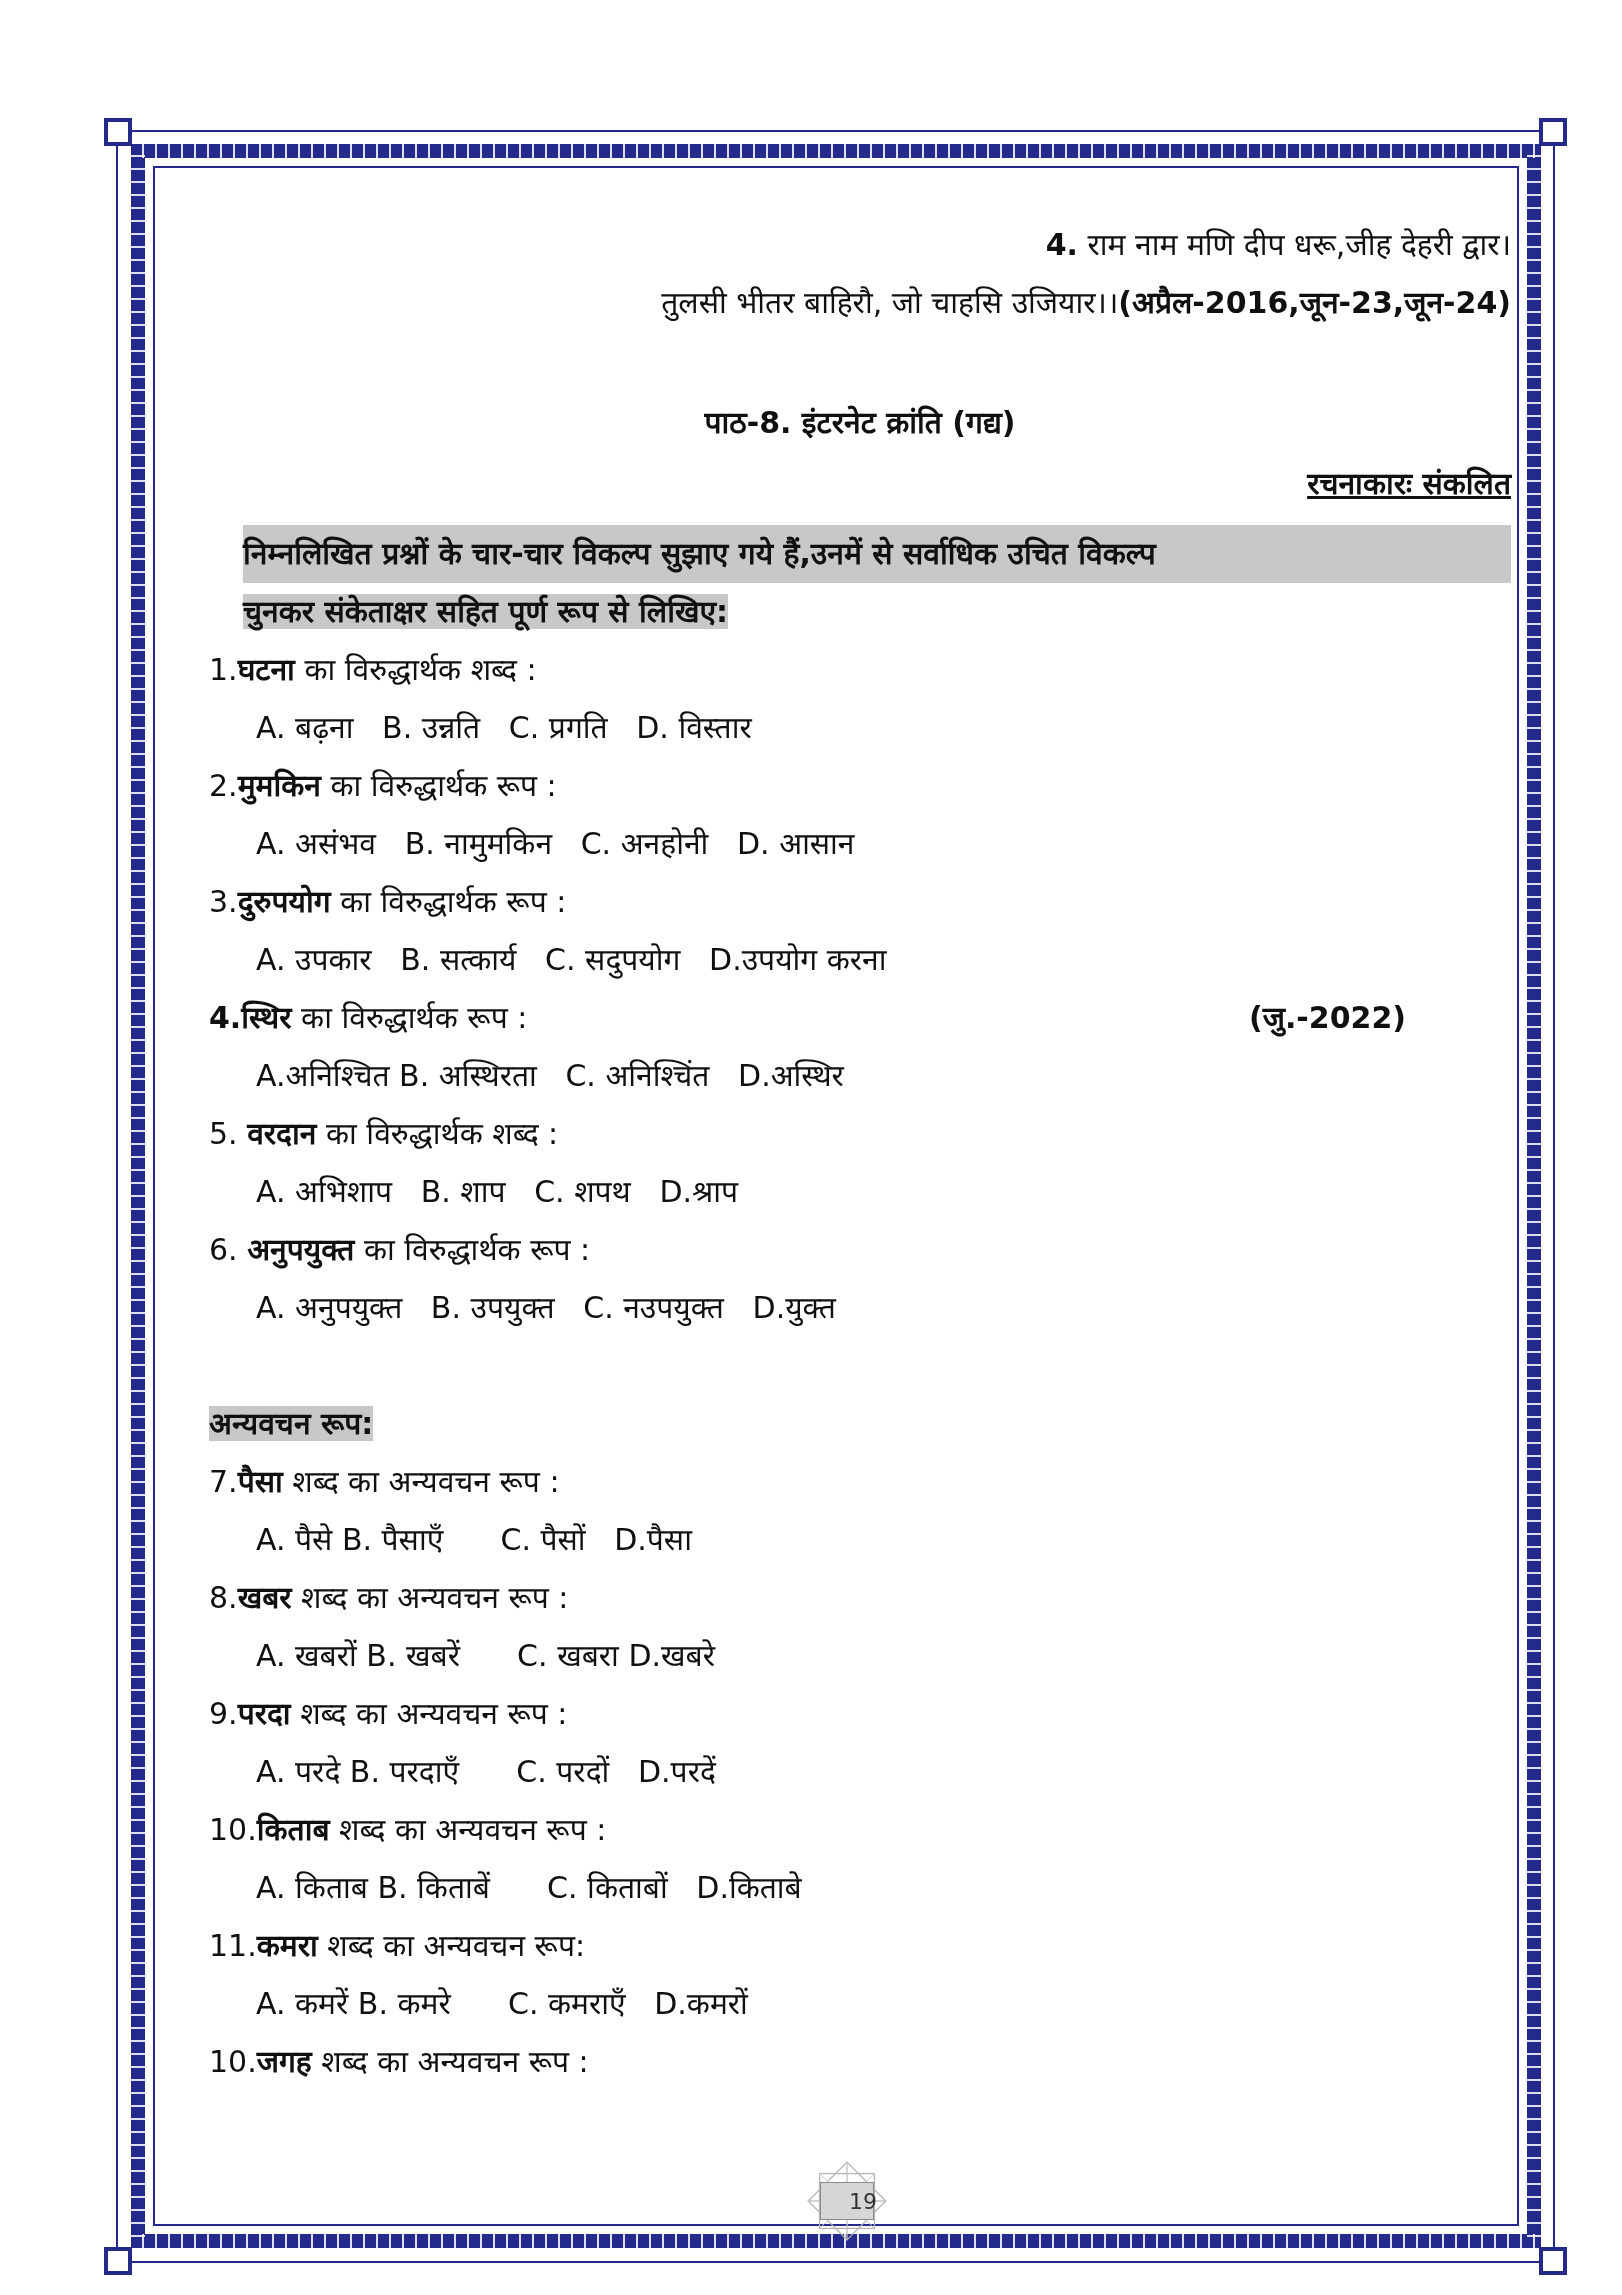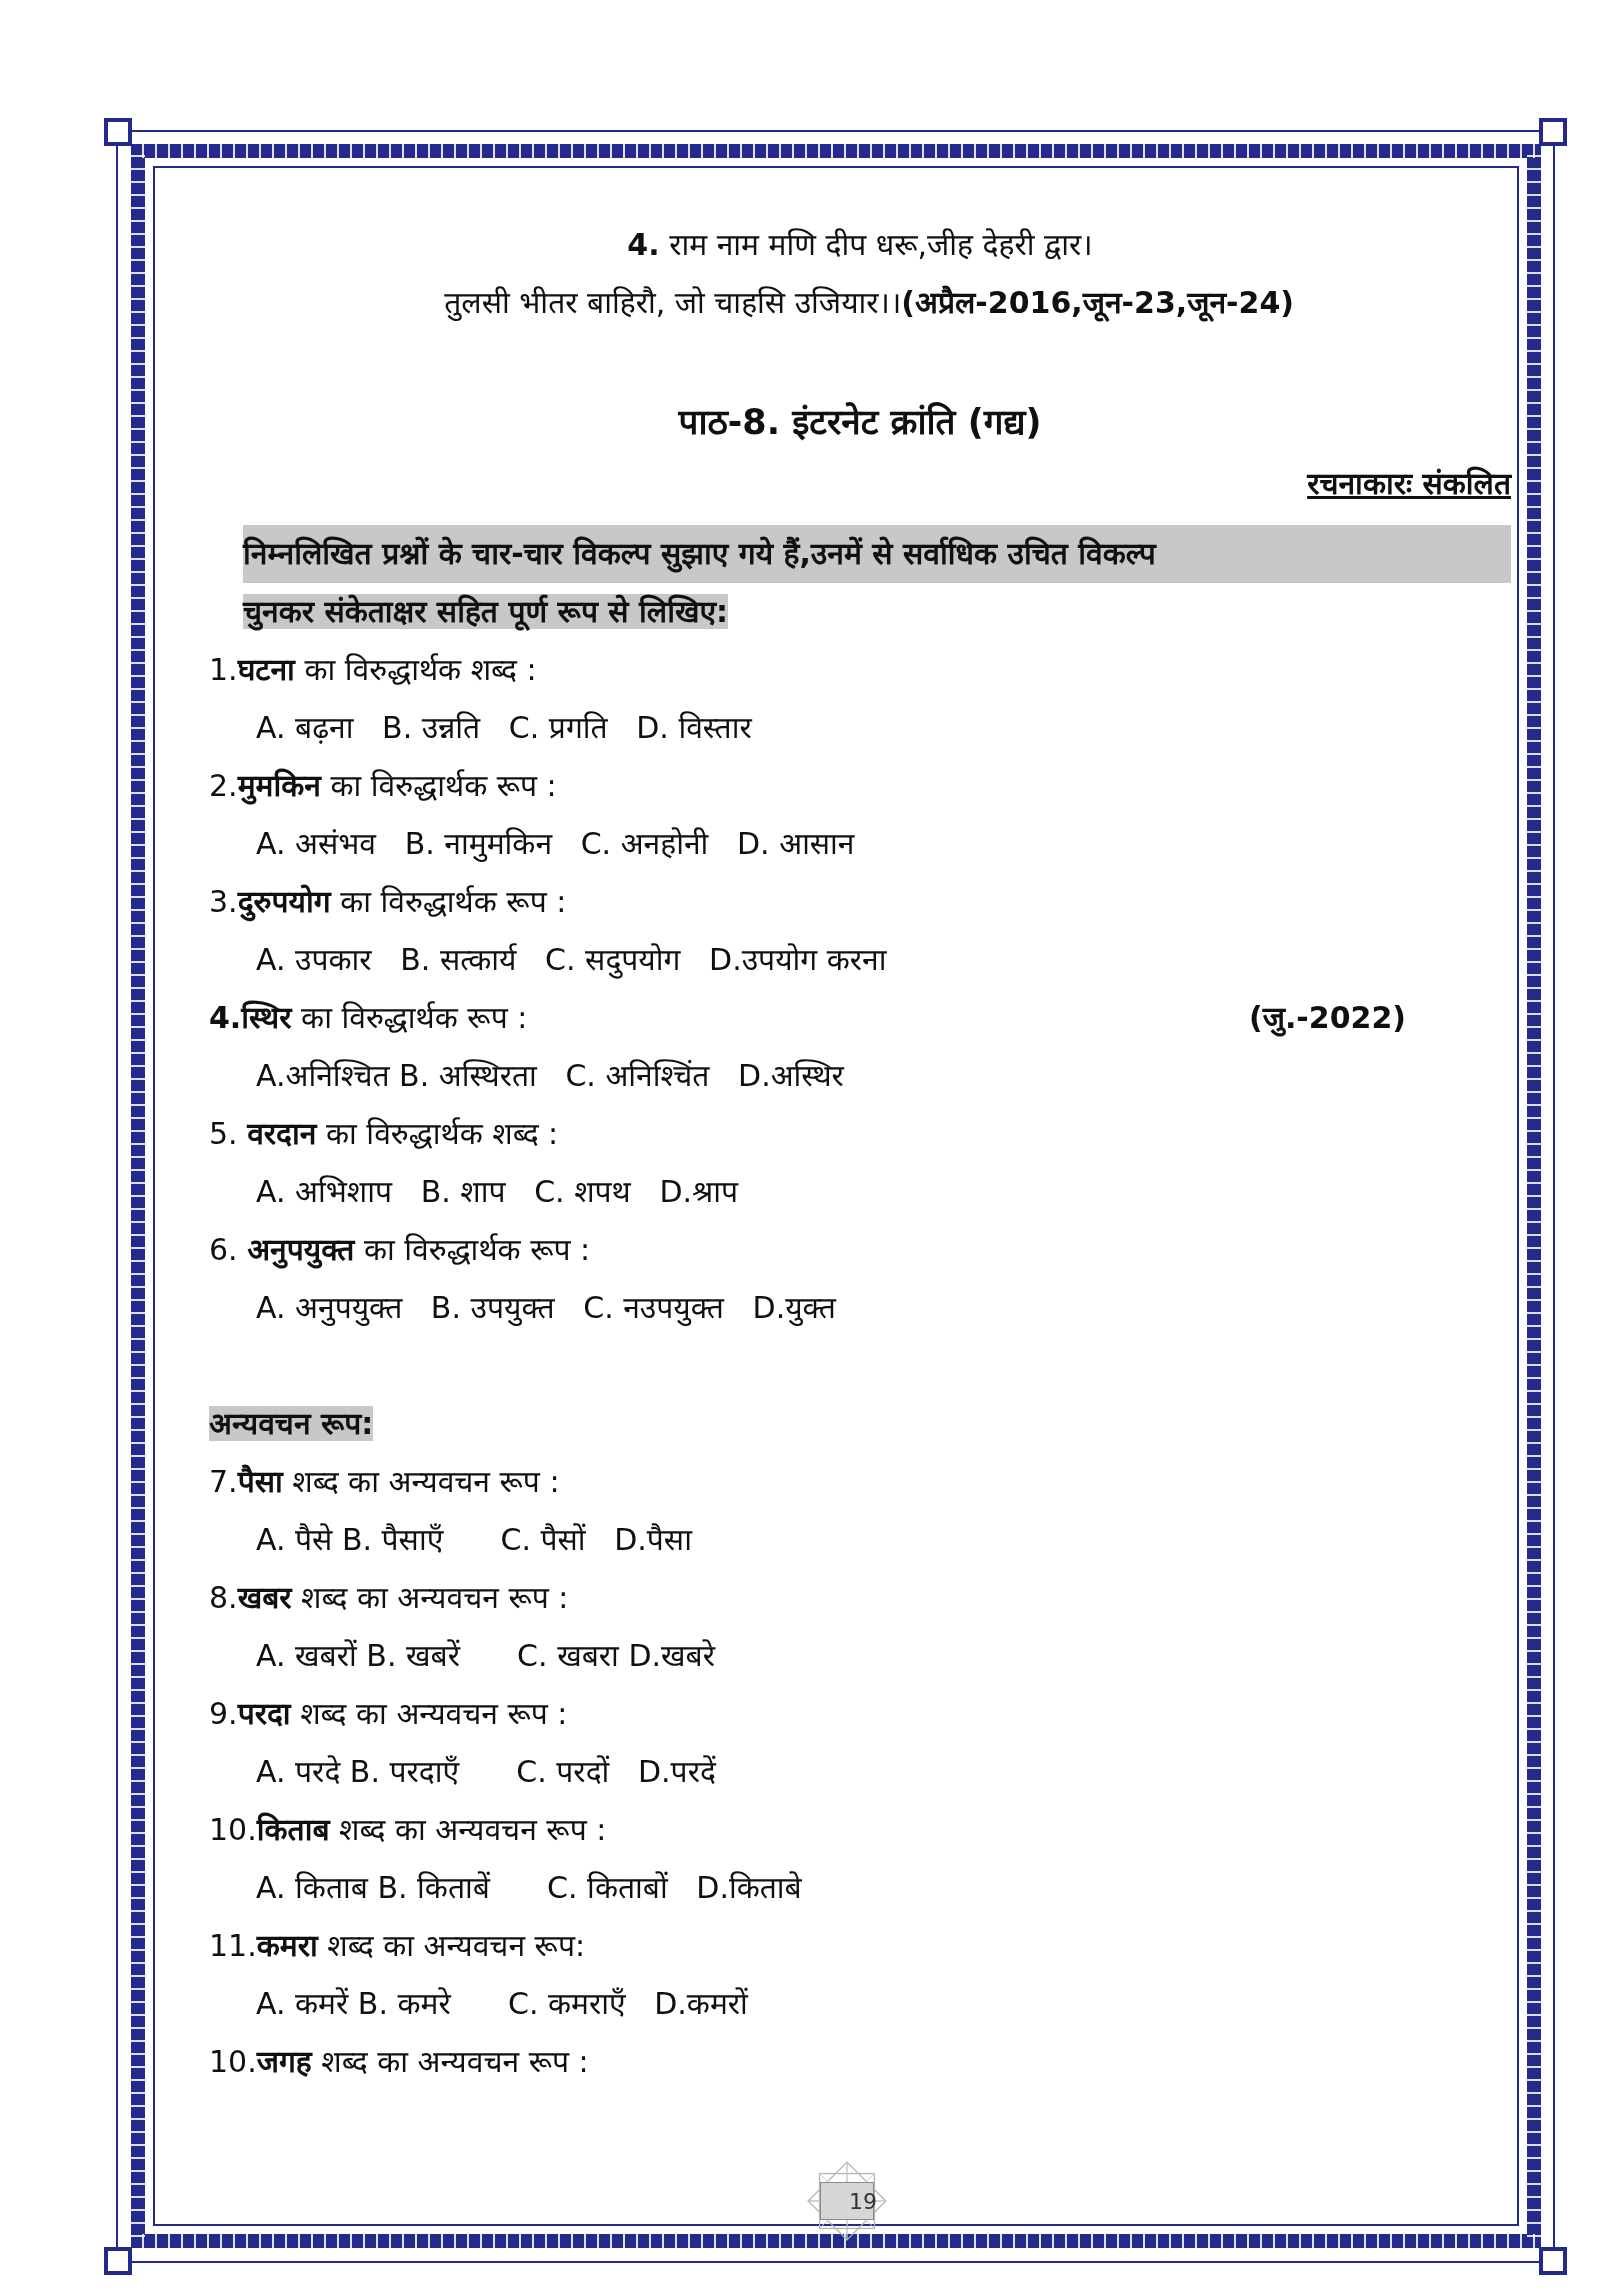--- a/index.html
+++ b/index.html
@@ -24,24 +24,24 @@
   .corner { position:absolute; width:27.5px; height:27.5px; background:#ffffff;
             border:4.6px solid var(--border,#232a8c); }
   .corner.tl { left:-13.7px; top:-13.7px; } .corner.tr { right:-13.7px; top:-13.7px; }
   .corner.bl { left:-13.7px; bottom:-13.7px; } .corner.br { right:-13.7px; bottom:-13.7px; }
 
   
   .content { position:absolute; left:209px; top:216px; width:1302px;
              font-size:30px; line-height:58px; }
   .bold { font-weight:bold; }
 
-  .verse-row { display:flex; justify-content:center; white-space:nowrap; }
+  .verse-row { display:flex; justify-content:flex-end; white-space:nowrap; }
   .verse-indent { padding-left:18.3px; }
 
-  .lesson-title { text-align:center; font-size:35px; font-weight:bold;
+  .lesson-title { text-align:center; font-size:30px; font-weight:bold;
                   line-height:65px; margin-top:58px; }
   .author-line { text-align:right; font-weight:bold;text-decoration:underline; }
 
   .instructions { margin-top:11.8px; font-weight:bold;padding-left:34px; }
   .instr-line1 { background:var(--highlight,#c8c8c8); white-space:nowrap; }
   .instr-line2 span { background:var(--highlight,#c8c8c8); }
 
   .qrow { position:relative; white-space:nowrap; }
   .qref { position:absolute; right:105px; top:0; font-weight:bold; }
   .opts { padding-left:47px; white-space:pre; }

